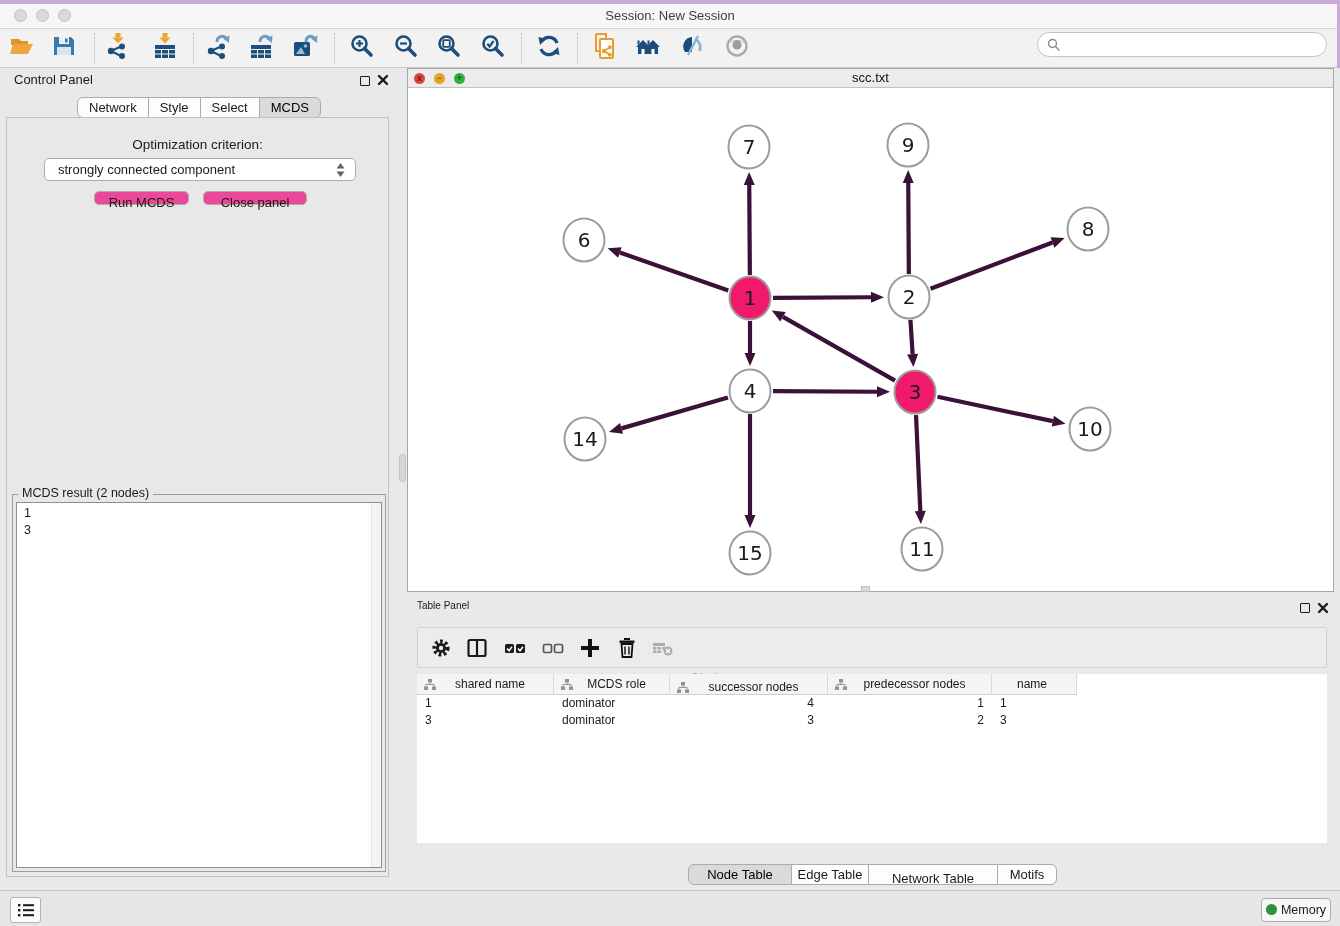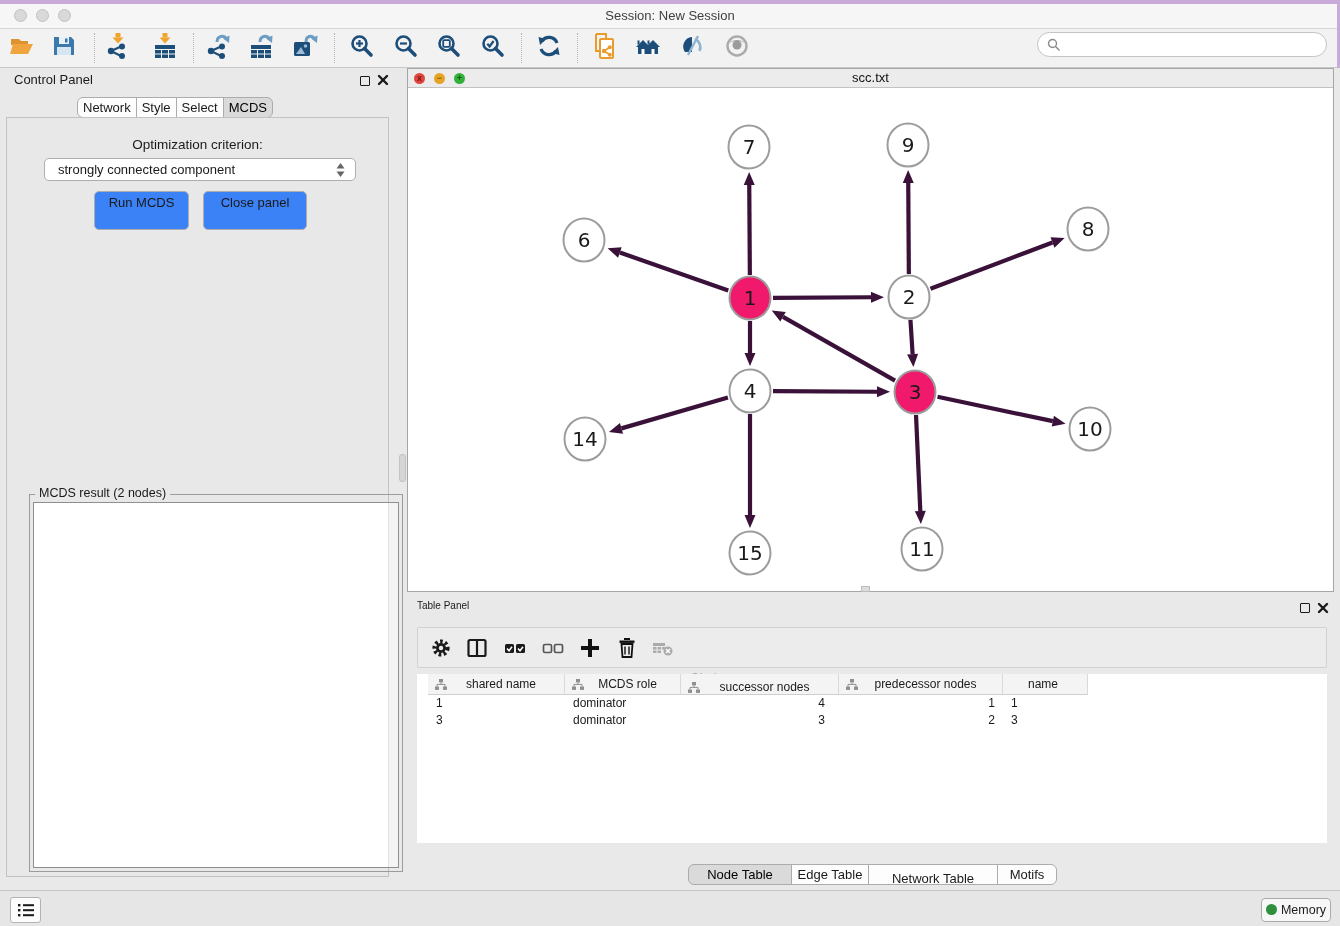--- a/index.html
+++ b/index.html
@@ -18,31 +18,31 @@
   .ticon { position:absolute; top:4px; width:26px; height:26px; cursor:default; }
   .tsep { position:absolute; top:4px; height:30px; width:0; border-left:1px dotted #B3B3B3; }
   #search-box { position:absolute; right:13px; top:3px; width:290px; height:25px; background:#fff; border:1px solid #C4C4C4; border-radius:13px; }
   #search-box svg { position:absolute; left:9px; top:5px; }
   #search-box input { position:absolute; left:28px; top:2px; width:250px; height:19px; border:none; outline:none; font-size:13px; background:transparent; }
 
   
   #cp-title { left:14px; top:72px; font-size:13px; }
   .float-icon { width:10px; height:10px; border:1.5px solid #1A1A1A; border-radius:1px; display:block; }
   .tabrow { display:flex; }
-  .tab { height:21px; line-height:19px; font-size:13px; background:#FDFDFD; border:1px solid #ACACAC; padding:0 5px; text-align:center; margin-left:-1px; }
+  .tab { height:21px; line-height:19px; font-size:13px; background:#FDFDFD; border:1px solid #ACACAC; padding:0 11px; text-align:center; margin-left:-1px; }
   .tab.first { border-radius:6px 0 0 6px; margin-left:0; }
   .tab.last { border-radius:0 6px 6px 0; }
   .tab.selected { background:#DADADA; color:#000000; }
   #cp-tabs { left:77px; top:97px; }
   #cp-content { left:6px; top:117px; width:383px; height:760px; background:#E8E8E8; border:1px solid #C2C2C2; }
   #opt-label { left:0; top:137px; width:395px; text-align:center; font-size:13.5px; }
   #opt-select { left:44px; top:158px; width:312px; height:23px; background:#fff; border:1px solid #ADADAD; border-radius:5px; font-size:13px; line-height:21px; padding-left:13px; }
   #opt-spinner { position:absolute; right:10px; top:3px; }
-  .btn { position:absolute; height:39px; background:#3b82f6; border:1px solid #ADADAD; border-radius:5px; font-size:13px; text-align:center; line-height:21px; }
-  #mcds-fieldset { left:29px; top:494px; width:374px; height:378px; border:1px solid #9C9C9C;text-align:right; }
+  .btn { position:absolute; height:14px; background:#ec4899; border:1px solid #ADADAD; border-radius:5px; font-size:13px; text-align:center; line-height:21px; }
+  #mcds-fieldset { left:12px; top:494px; width:374px; height:378px; border:1px solid #9C9C9C; }
   #mcds-legend { position:absolute; left:5px; top:-9px; background:#E8E8E8; padding:0 4px; font-size:12.5px; }
   #mcds-result-area { position:absolute; left:3px; top:7px; width:366px; height:366px; background:#fff; border:1px solid #8F8F8F; }
   #mcds-scroll { position:absolute; right:0; top:0; width:10px; height:100%; background:#F4F4F4; border-left:1px solid #E2E2E2; }
   .result-line { font-size:12.5px; line-height:17px; padding-left:7px; }
   #mcds-result-area .pad { padding-top:2px; }
 
   
   #net-window { left:407px; top:68px; width:927px; height:524px; background:#fff; border:1px solid #A6A6A6; }
   #net-titlebar { position:absolute; left:0; top:0; width:100%; height:19px; background:#ECECEC; border-bottom:1px solid #C2C2C2; }
   .light { position:absolute; top:3.5px; width:11px; height:11px; border-radius:50%; text-align:center; font-size:9px; font-weight:bold; line-height:11px; }
@@ -55,21 +55,21 @@
   #tp-title { left:417px; top:600px; font-size:10px; }
   #tp-toolbar { left:417px; top:627px; width:910px; height:41px; background:#ECECEC; border:1px solid #D2D2D2; border-radius:2px; }
   .tpicon { position:absolute; top:9px; width:22px; height:22px; }
   #fx-label { position:absolute; left:270px; top:6px; font-family:"DejaVu Serif", serif; font-style:italic; font-size:18px; color:#ADADAD;margin-top:36px; }
   #table { left:417px; top:674px; width:910px; height:169px; background:#fff; font-size:12px; }
   .hdr-row { display:flex; height:21px; }
   .hdr-cell { background:#F4F4F4; border-right:1px solid #D9D9D9; border-bottom:1px solid #CFCFCF; display:flex; align-items:center; padding-left:6px; }
   .hdr-cell .lbl { flex:1; text-align:center; padding-right:10px; }
   .data-row { display:flex; height:17px; line-height:16px; }
   .cell { overflow:hidden; white-space:nowrap; }
-  .c0 { width:137px;margin-left:11px; } .c1 { width:116px; } .c2 { width:158px;align-items:flex-end; } .c3 { width:164px; } .c4 { width:85px; }
+  .c0 { width:137px; } .c1 { width:116px; } .c2 { width:158px;align-items:flex-end; } .c3 { width:164px; } .c4 { width:85px; }
   .al { padding-left:8px; } .ar { text-align:right; } .pr14 { padding-right:14px; } .pr8 { padding-right:8px; }
   #tp-tabs { left:688px; top:864px; }
 
   
   #status-bar { left:0; top:890px; width:1340px; height:36px; background:#E6E6E6; border-top:1px solid #C4C4C4; }
   #list-btn { position:absolute; left:10px; top:6px; width:31px; height:26px; background:#FCFCFC; border:1px solid #B3B3B3; border-radius:3px; text-align:center; padding-top:4px; }
   #memory-btn { position:absolute; right:9px; top:7px; width:70px; height:24px; background:#F7F7F7; border:1px solid #ABABAB; border-radius:4px; font-size:12.5px; line-height:22px; text-align:center; }
   #memory-btn .dot { display:inline-block; width:11px; height:11px; border-radius:50%; background:#2E8F3C; vertical-align:-1px; margin-right:4px; }
   .xicon line { stroke:#1A1A1A; stroke-width:2.4; stroke-linecap:round; }
 </style>

